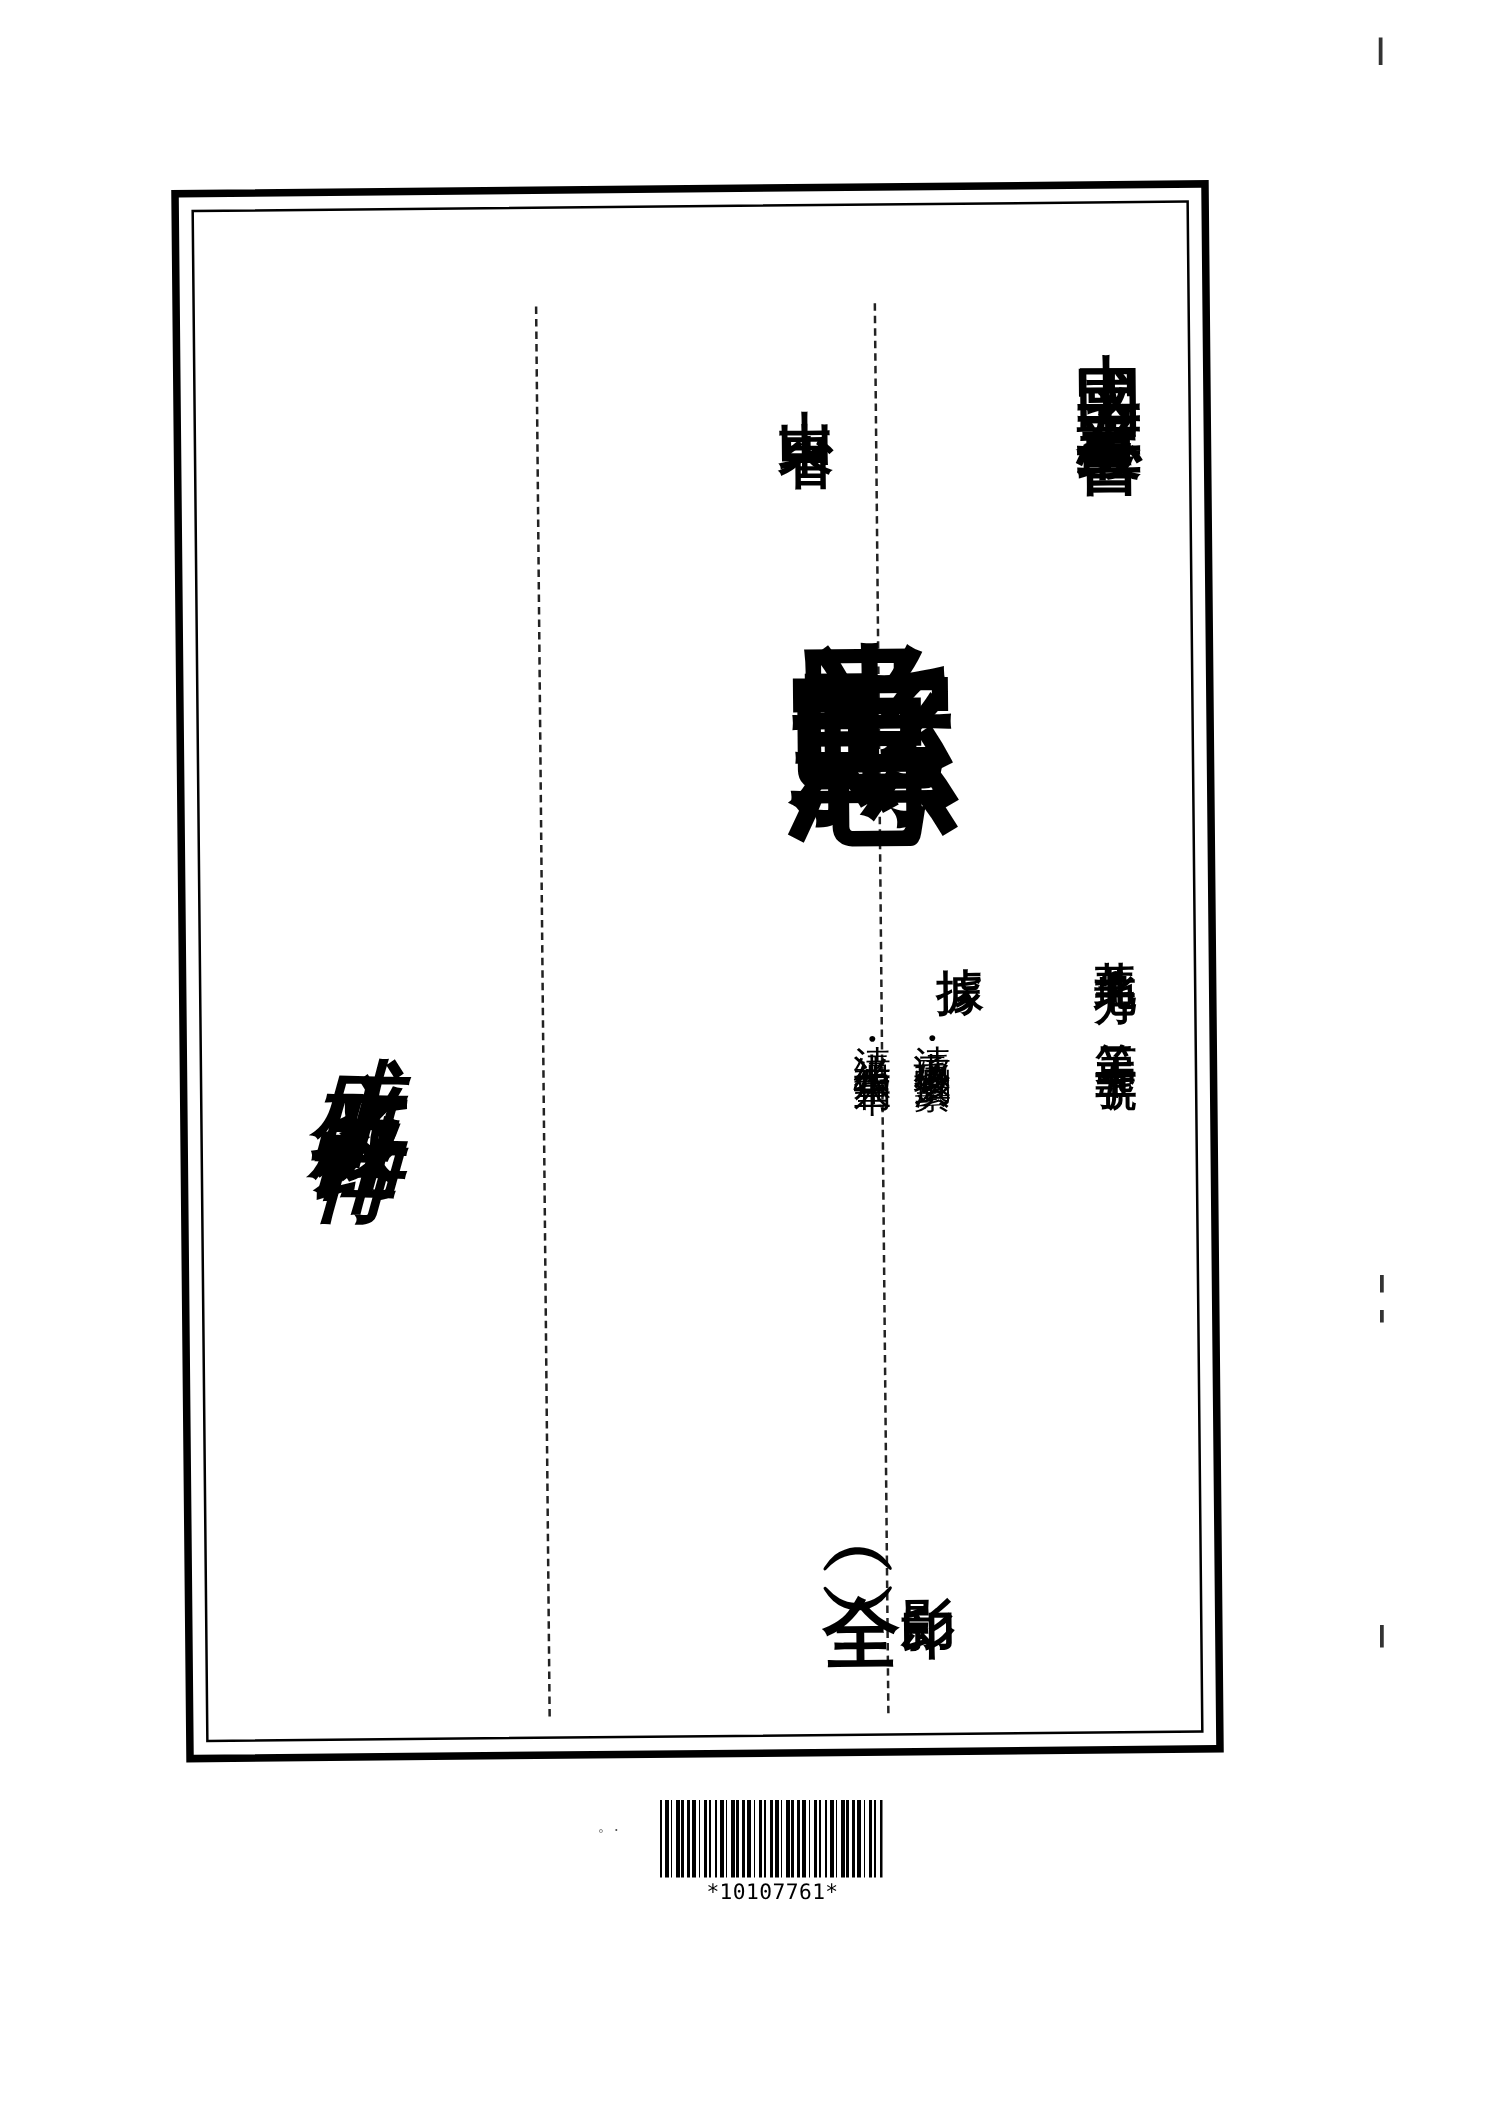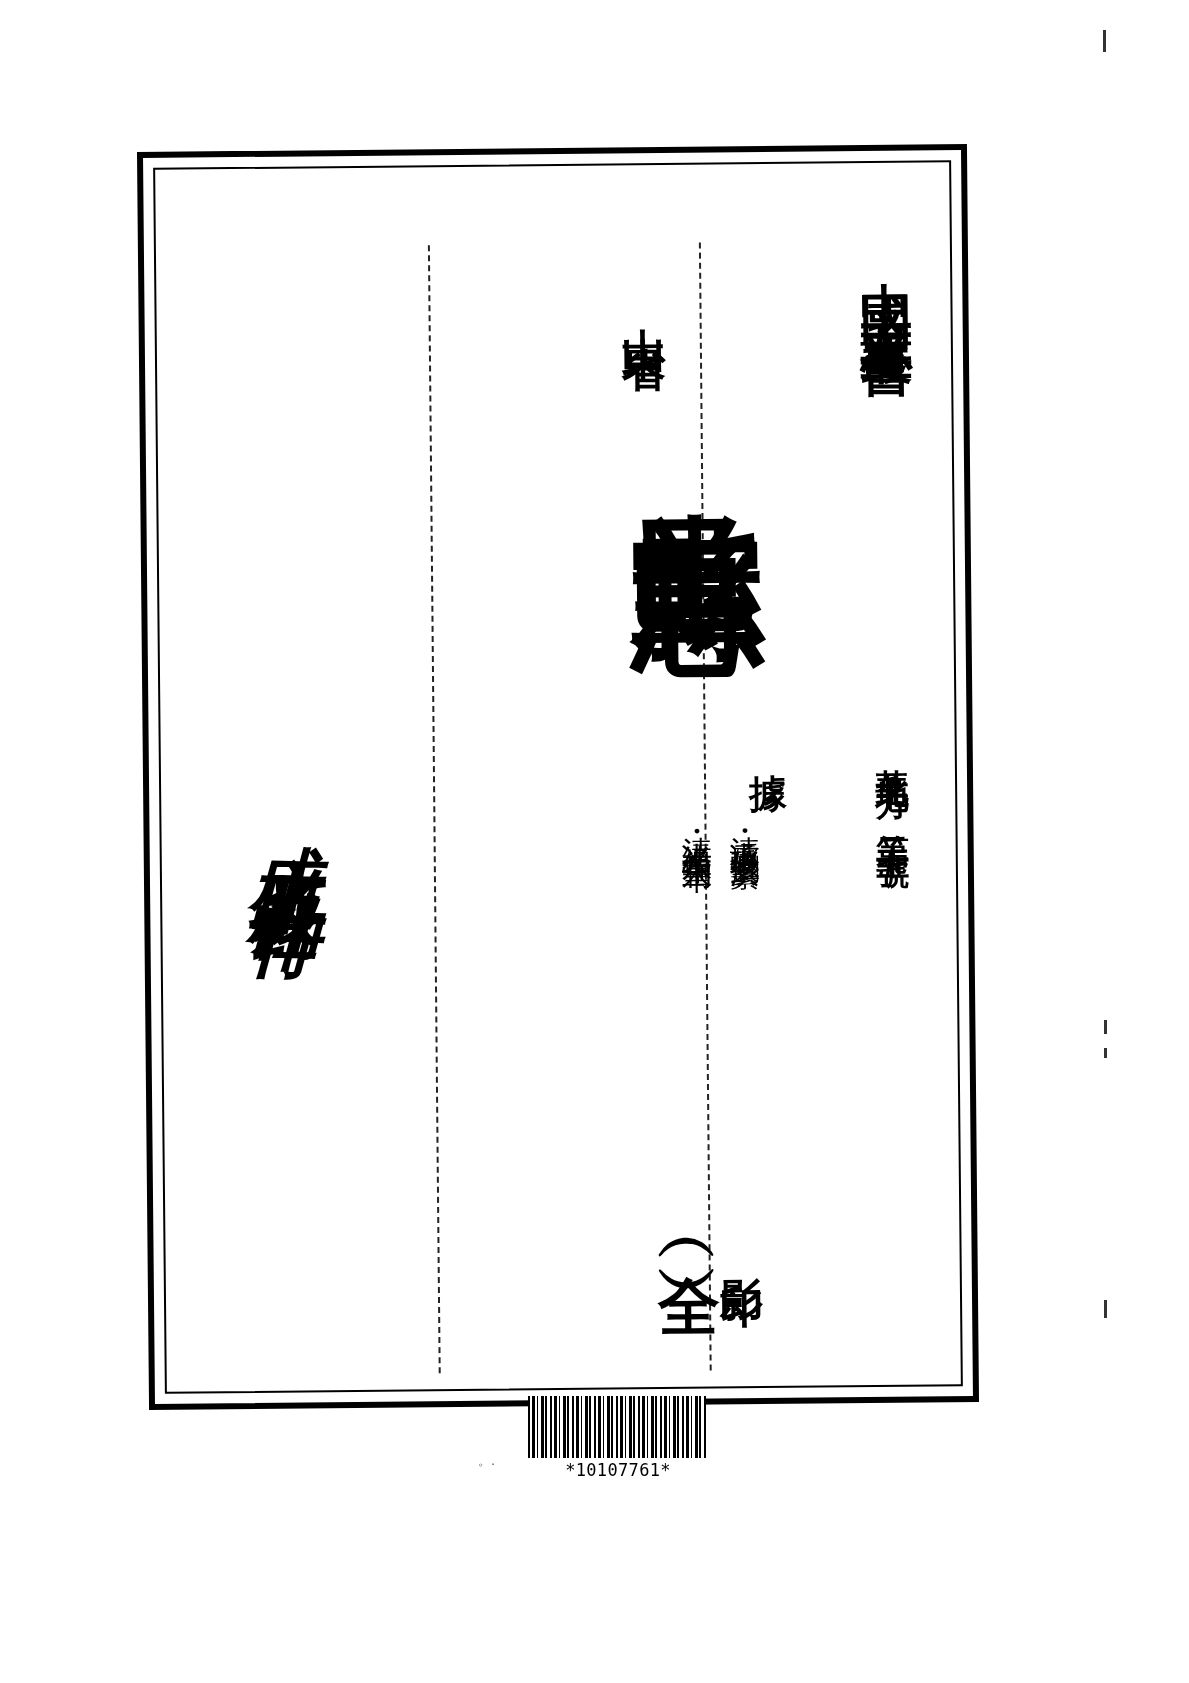--- a/index.html
+++ b/index.html
@@ -133,21 +133,21 @@
     letter-spacing: 0.16em;
     font-style: italic;
     transform: rotate(2deg);
     transform-origin: top center;
   }
 
   
   #barcode-area {
     position: absolute;
     left: 528px;
-    top: 1396px;
+    top: 1440px;
     width: 180px;
     text-align: center;
   }
   #barcode-bars {
     height: 62px;
     width: 178px;
     background:
       repeating-linear-gradient(90deg,
         #000 0px, #000 2px, #fff 2px, #fff 4px,
         #000 4px, #000 7px, #fff 7px, #fff 9px,

